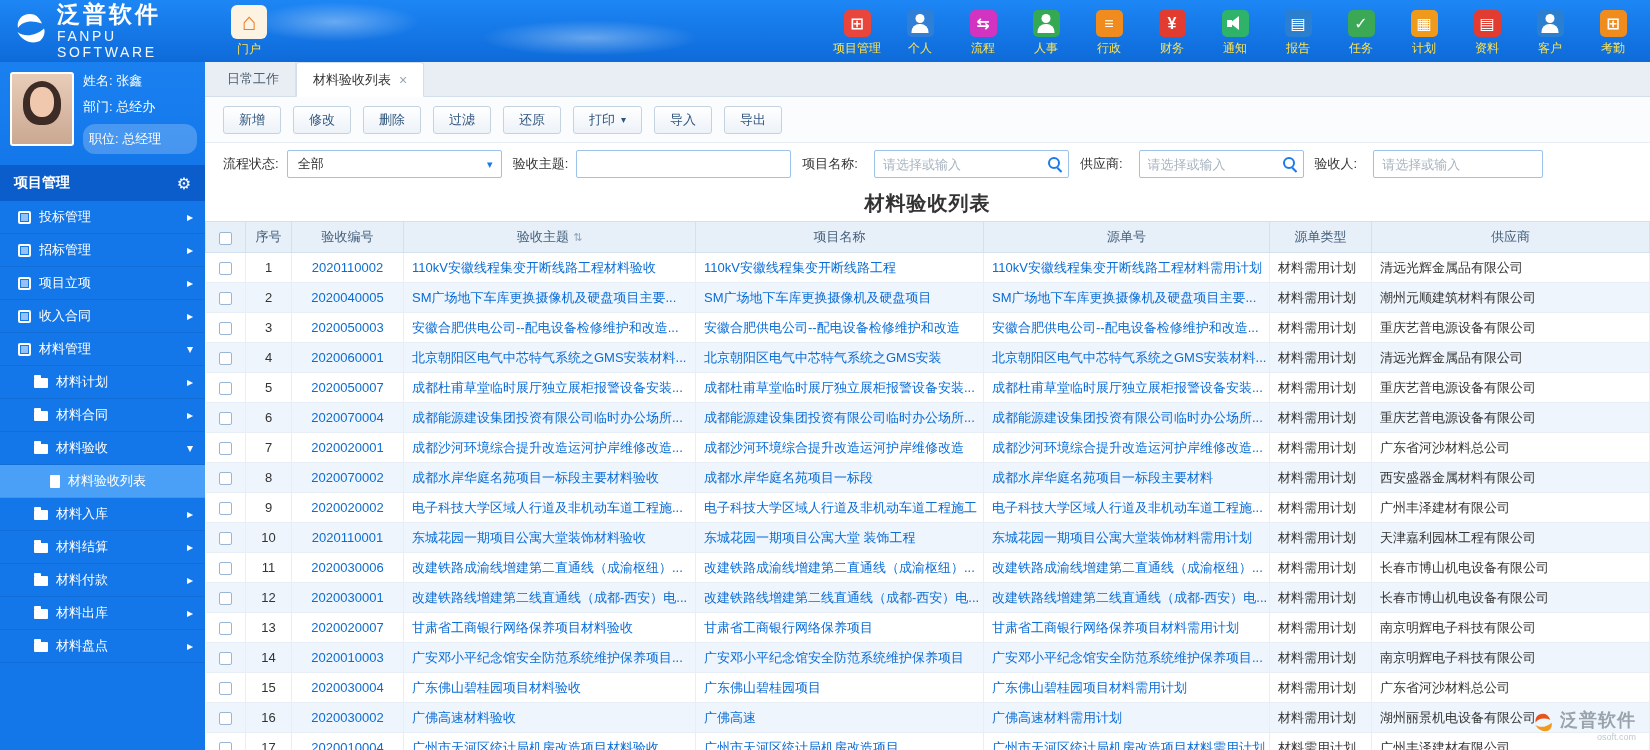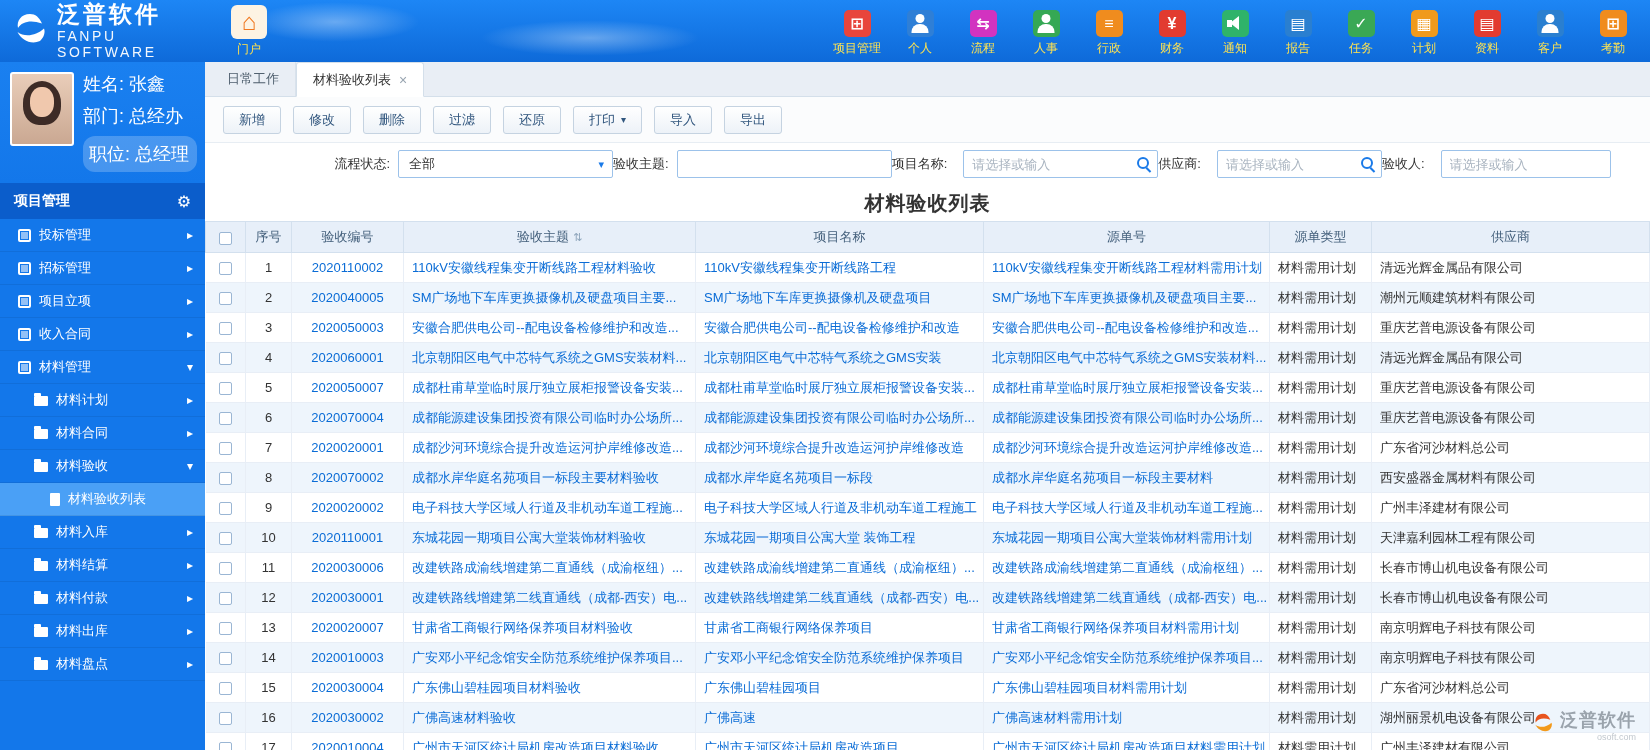--- a/index.html
+++ b/index.html
@@ -30,21 +30,21 @@
   .glyph-speaker::after { content:""; position:absolute; left:8px; top:6px; width:0; height:0;
     border-top:7.5px solid transparent; border-bottom:7.5px solid transparent; border-right:9px solid #fff; }
 
   
   .sidebar { position:absolute; top:62px; left:0; bottom:0; width:205px; background:#1377ea; color:#fff; z-index:4; overflow:hidden; }
   .profile { display:flex; gap:9px; padding:10px 8px 11px 10px; background:linear-gradient(180deg,#1a80f0,#1377ea); }
   .avatar { width:64px; height:74px; border:2px solid #fff; border-radius:3px; flex:none; position:relative; overflow:hidden;
     background:linear-gradient(180deg,#e9cdb9 0%,#caa892 100%); }
   .avatar::before { content:""; position:absolute; top:7px; left:50%; transform:translateX(-50%); width:38px; height:44px; background:#3d2b26; border-radius:50% 50% 42% 42%; }
   .avatar::after { content:""; position:absolute; top:13px; left:50%; transform:translateX(-50%); width:24px; height:30px; background:#f0c8ad; border-radius:46%; }
-  .profile-info { display:flex; flex-direction:column; justify-content:center; gap:8px; font-size:18px; flex:1; }
+  .profile-info { display:flex; flex-direction:column; justify-content:center; gap:8px; font-size:13px; flex:1; }
   .profile-line { white-space:nowrap; }
   .profile-line.hl { background:rgba(255,255,255,.22); padding:6px 6px; border-radius:12px; }
   .section-head { height:36px; background:#0b5dcb; display:flex; align-items:center; justify-content:space-between; padding:0 14px;
     font-size:14px; font-weight:bold; }
   .gear { font-size:16px; cursor:pointer; font-weight:normal; }
   .menu { font-size:13px; }
   .menu-item { position:relative; height:33px; display:flex; align-items:center; gap:8px; cursor:pointer;
     border-bottom:1px solid rgba(0,0,0,.07); }
   .menu-item.lvl1 { padding-left:18px; }
   .menu-item.lvl2 { padding-left:34px; }
@@ -60,21 +60,21 @@
   
   .content { position:absolute; left:205px; top:62px; right:0; bottom:0; background:#fff; display:flex; flex-direction:column; overflow:hidden; }
   .tabbar { height:35px; flex:none; background:#e9eef5; border-bottom:1px solid #d4dfea; display:flex; align-items:stretch; padding-left:6px; }
   .tab { display:flex; align-items:center; gap:8px; padding:0 16px; font-size:13px; color:#50606f; border-right:1px solid #d9e2ec; cursor:pointer; }
   .tab.active { background:#fff; color:#333; border:1px solid #d4dfea; border-bottom-color:#fff; border-radius:3px 3px 0 0; margin-bottom:-1px; }
   .tab-close { color:#98a4b0; font-size:14px; }
   .toolbar { height:46px; flex:none; display:flex; align-items:center; gap:12px; padding:0 18px; background:#fbfcfd; border-bottom:1px solid #e7edf3; }
   .tb-btn { height:28px; padding:0 15px; display:flex; align-items:center; gap:6px; cursor:pointer;
     background:linear-gradient(180deg,#ffffff,#edf2f8); border:1px solid #c5d3e1; border-radius:3px; font-size:13px; color:#31567e; }
   .tb-caret { font-size:10px; }
-  .filterbar { height:42px; flex:none; display:flex; align-items:center; justify-content:center; padding:0 18px; overflow:hidden; white-space:nowrap; }
+  .filterbar { height:42px; flex:none; display:flex; align-items:center; justify-content:flex-start; padding:0 18px; overflow:hidden; white-space:nowrap;gap:11px; }
   .fgroup { display:flex; align-items:center; gap:8px; flex:none; }
   .fgroup.last { margin-right:-90px; }
   .flabel { font-size:13px; color:#333; }
   .fselect { width:215px; height:28px; border:1px solid #9cc2ea; border-radius:2px; background:#fff; position:relative;
     display:flex; align-items:center; padding:0 10px; font-size:13px; color:#333; cursor:pointer; }
   .fselect .caret { position:absolute; right:8px; font-size:11px; color:#1a7ae8; }
   .finput { height:28px; border:1px solid #9cc2ea; border-radius:2px; padding:0 8px; font-size:13px; color:#333; outline:none; background:#fff; }
   .finput::placeholder { color:#a9b4c0; }
   .fsearch { position:relative; display:flex; align-items:center; }
   .fsearch .finput { padding-right:26px;margin-left:8px; }

